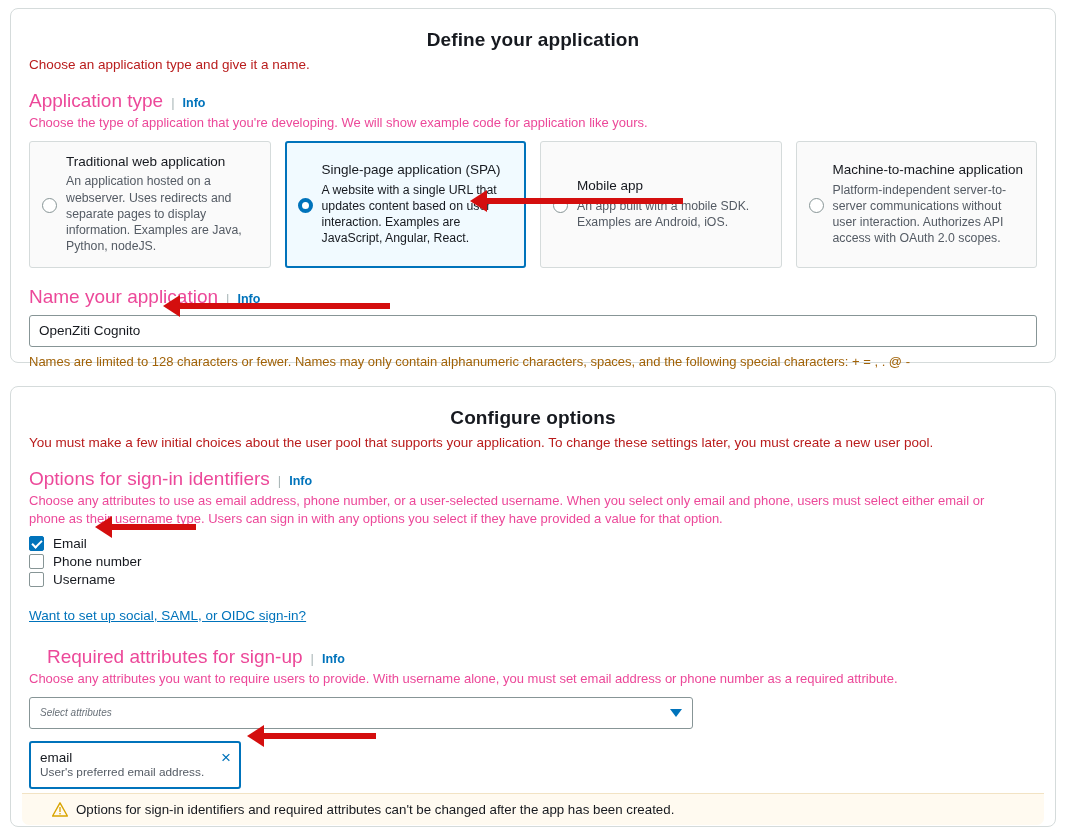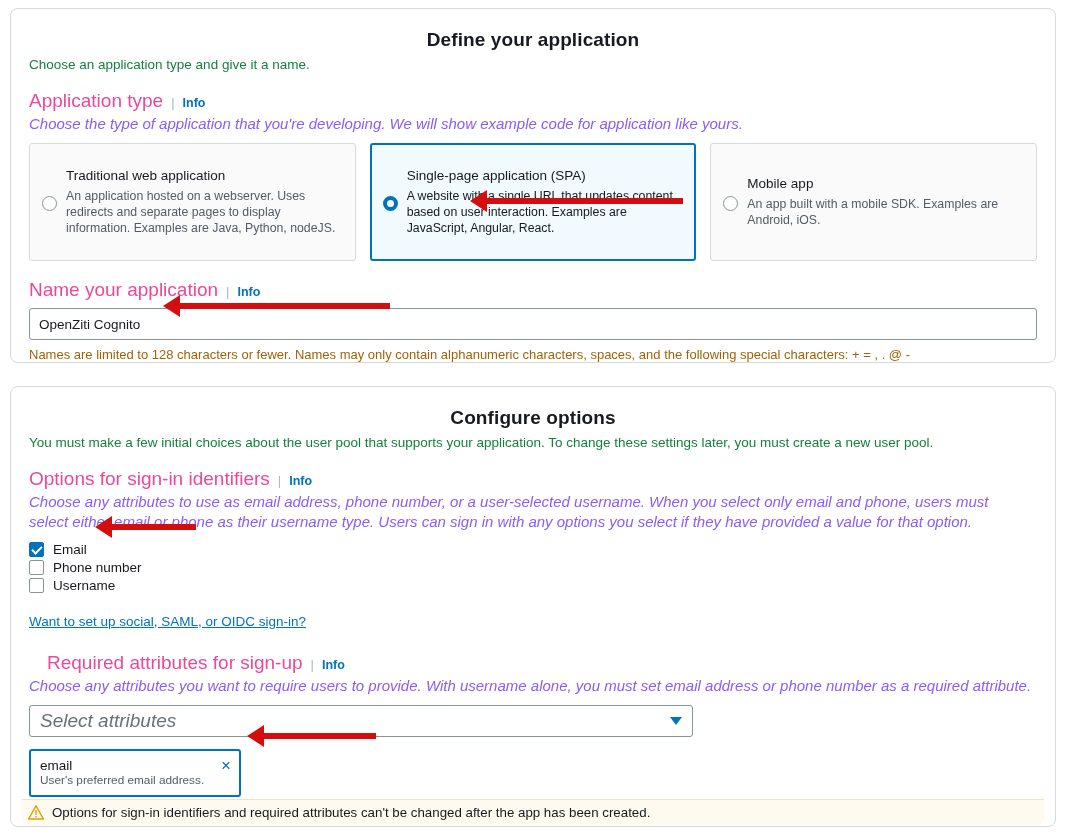--- a/index.html
+++ b/index.html
@@ -33,21 +33,21 @@
   .section-title {
     font-size: 19px;
     font-weight: bold;
     color: #16191f;
     margin: 0 0 6px 0;
     letter-spacing: 0.1px;
     text-align: center;
   }
   .section-sub {
     font-size: 13.5px;
-    color: #15803d;
+    color: #b91c1c;
     margin: 0 0 18px 0;
   }
 
   .field-label-row {
     display: flex;
     align-items: baseline;
     gap: 8px;
     margin-bottom: 2px;
   }
   .field-label {
@@ -59,25 +59,24 @@
     color: #aab7b8;
     font-size: 13px;
   }
   .info-link {
     font-size: 12.5px;
     color: #0073bb;
     text-decoration: none;
     font-weight: bold;
   }
   .field-desc {
-    font-size: 15px;
-    color: #8b5cf6;
+    font-size: 13px;
+    color: #ec4899;
     margin: 0 0 9px 0;
     line-height: 1.35;
-    font-style: italic;
   }
 
   
   .cards {
     display: flex;
     gap: 14px;
   }
   .card {
     flex: 1 1 0;
     border: 1px solid #d5dbdb;
@@ -191,21 +190,21 @@
     border: 1px solid #879596;
     border-radius: 3px;
     background: #ffffff;
     display: flex;
     align-items: center;
     padding: 0 10px;
     box-sizing: border-box;
     justify-content: space-between;
   }
   .select-placeholder {
-    font-size: 19px;
+    font-size: 10px;
     color: #687078;
     font-style: italic;
     text-align: center;
   }
   .caret {
     width: 0;
     height: 0;
     border-left: 6px solid transparent;
     border-right: 6px solid transparent;
     border-top: 8px solid #0073bb;
@@ -233,28 +232,28 @@
     line-height: 17px;
     font-weight: 400;
   }
 
   
   .warning {
     position: absolute;
     left: 11px;
     right: 11px;
     bottom: 1px;
-    height: 26px;
+    height: 32px;
     background: #fffaf0;
     border-top: 1px solid #f2e3c4;
     border-radius: 0 0 7px 7px;
     display: flex;
     align-items: center;
     gap: 8px;
-    padding: 0 6px;
+    padding: 0 30px;
     box-sizing: border-box;
   }
   .warn-icon {
     width: 16px; height: 15px;
     flex: 0 0 auto;
     position: relative;
   }
   .warning-text { font-size: 13.3px; color: #16191f; }
 
   
@@ -315,20 +314,27 @@
         </div>
 
         <div class="card">
           <span class="radio"></span>
           <div class="card-body">
             <div class="card-title">Mobile app</div>
             <div class="card-desc">An app built with a mobile SDK. Examples are Android, iOS.</div>
           </div>
         </div>
 
+        <div class="card">
+          <span class="radio"></span>
+          <div class="card-body">
+            <div class="card-title">Machine-to-machine application</div>
+            <div class="card-desc">Platform-independent server-to-server communications without user interaction. Authorizes API access with OAuth 2.0 scopes.</div>
+          </div>
+        </div>
 
       </div>
 
       <div class="field-label-row" style="margin-top:18px;">
         <span class="field-label">Name your application</span>
         <span class="divider-pipe">|</span>
         <a class="info-link" href="#">Info</a>
       </div>
       <input class="text-input" type="text" style="margin-top: 5px;" value="OpenZiti Cognito">
       <div class="constraint">Names are limited to 128 characters or fewer. Names may only contain alphanumeric characters, spaces, and the following special characters: + = , . @ -</div>

